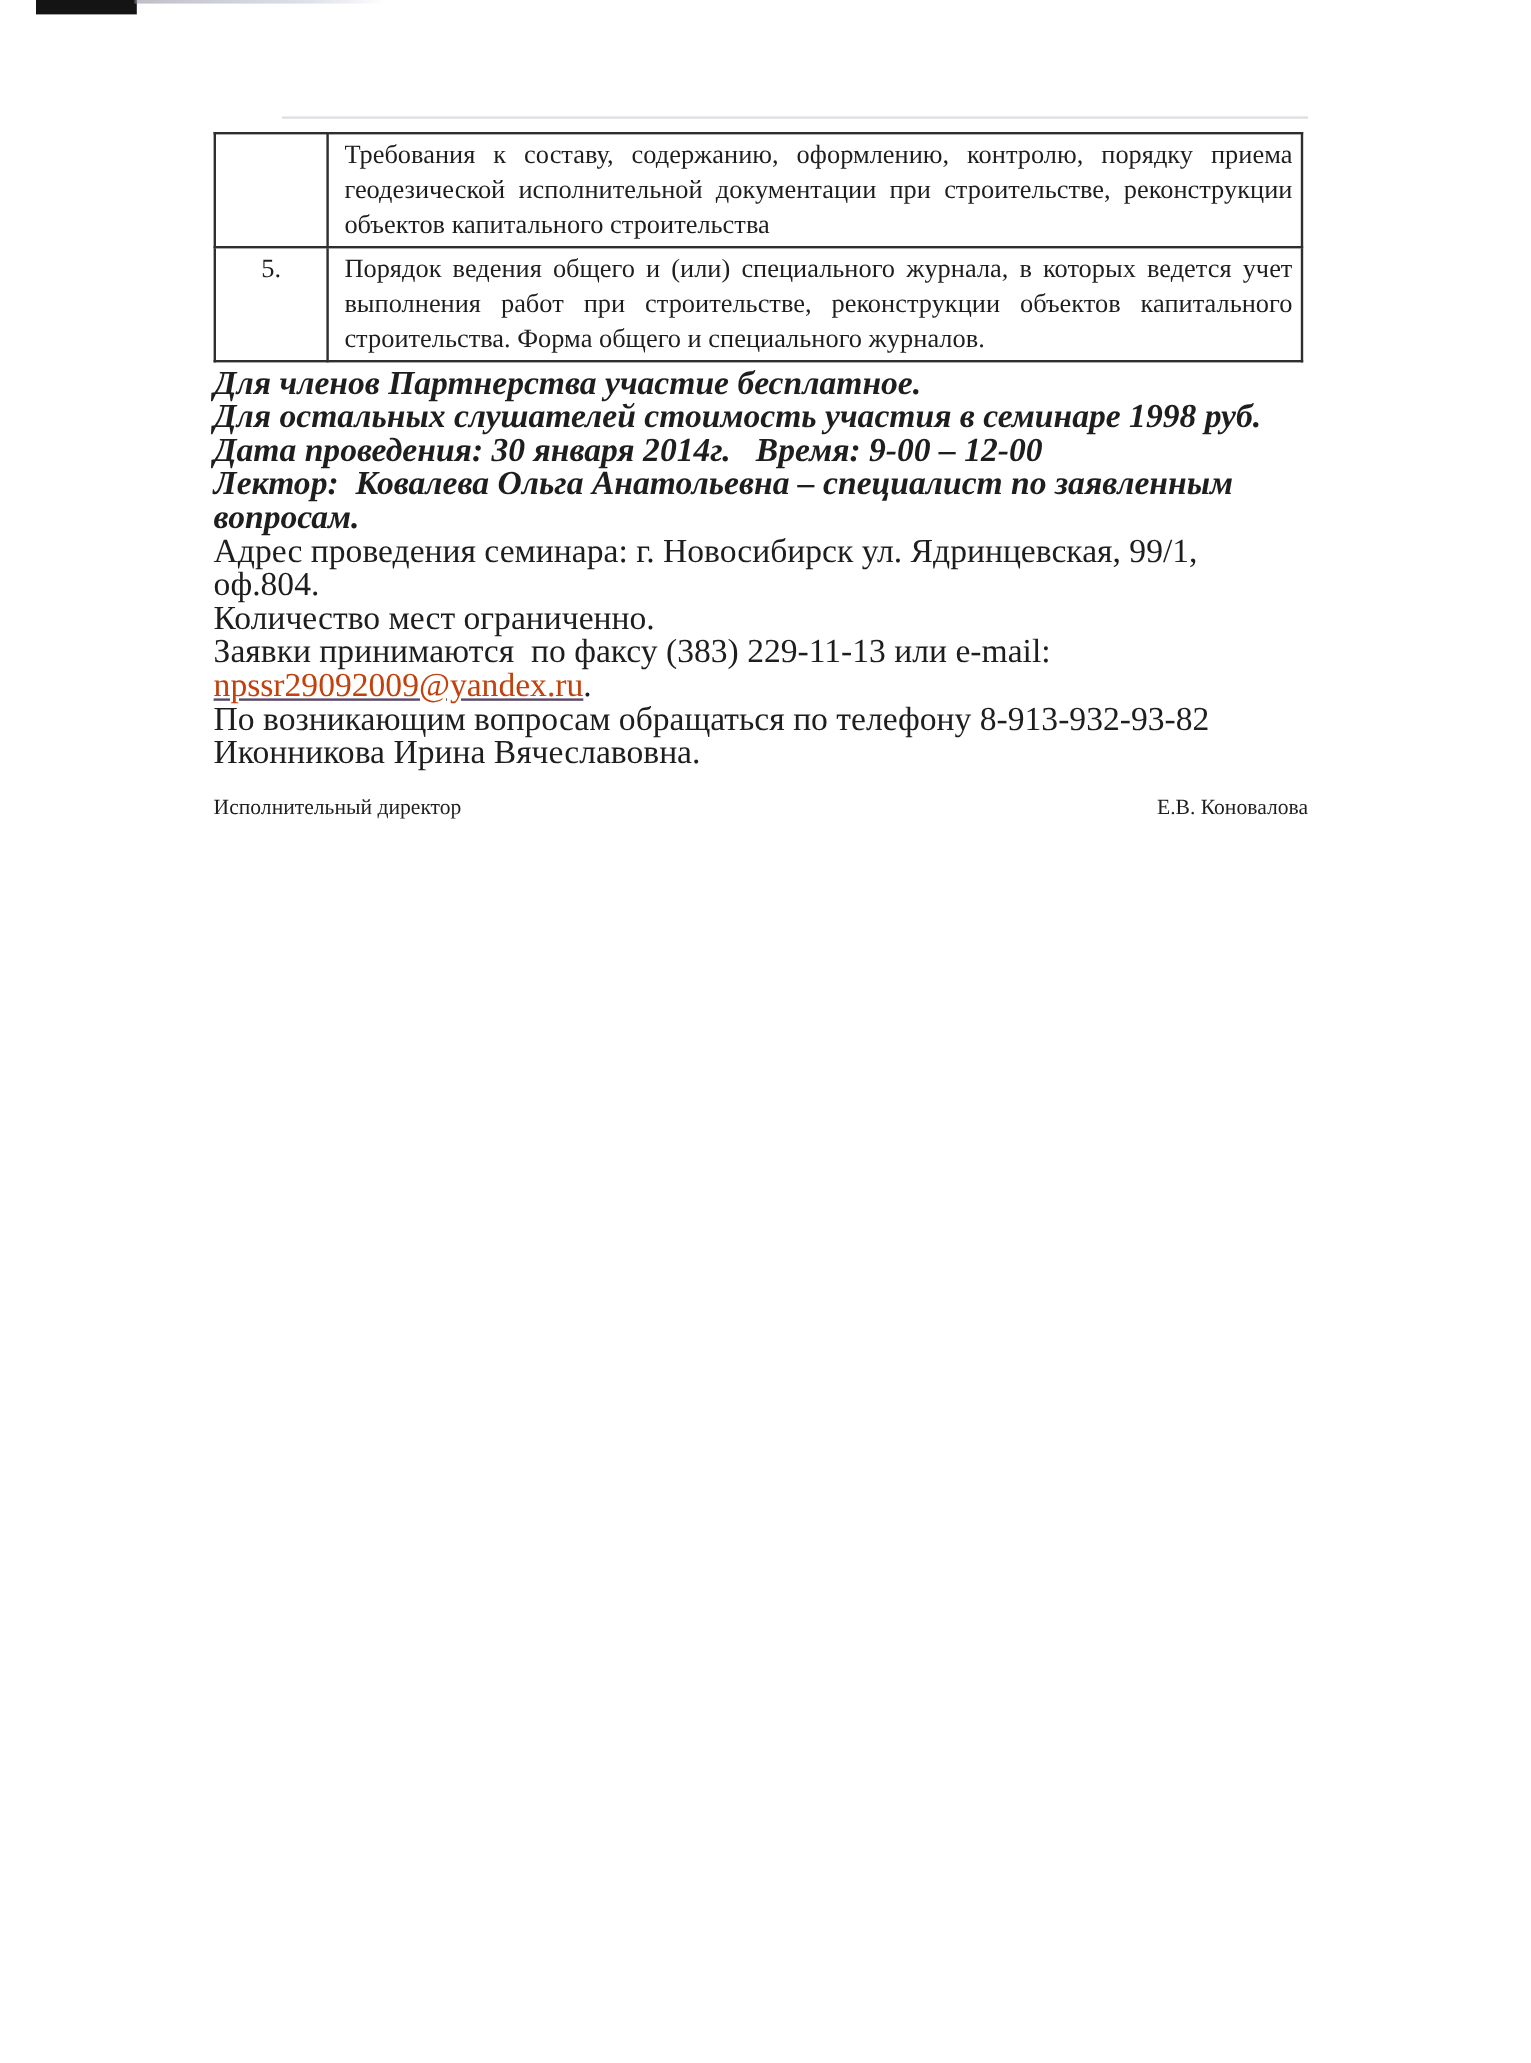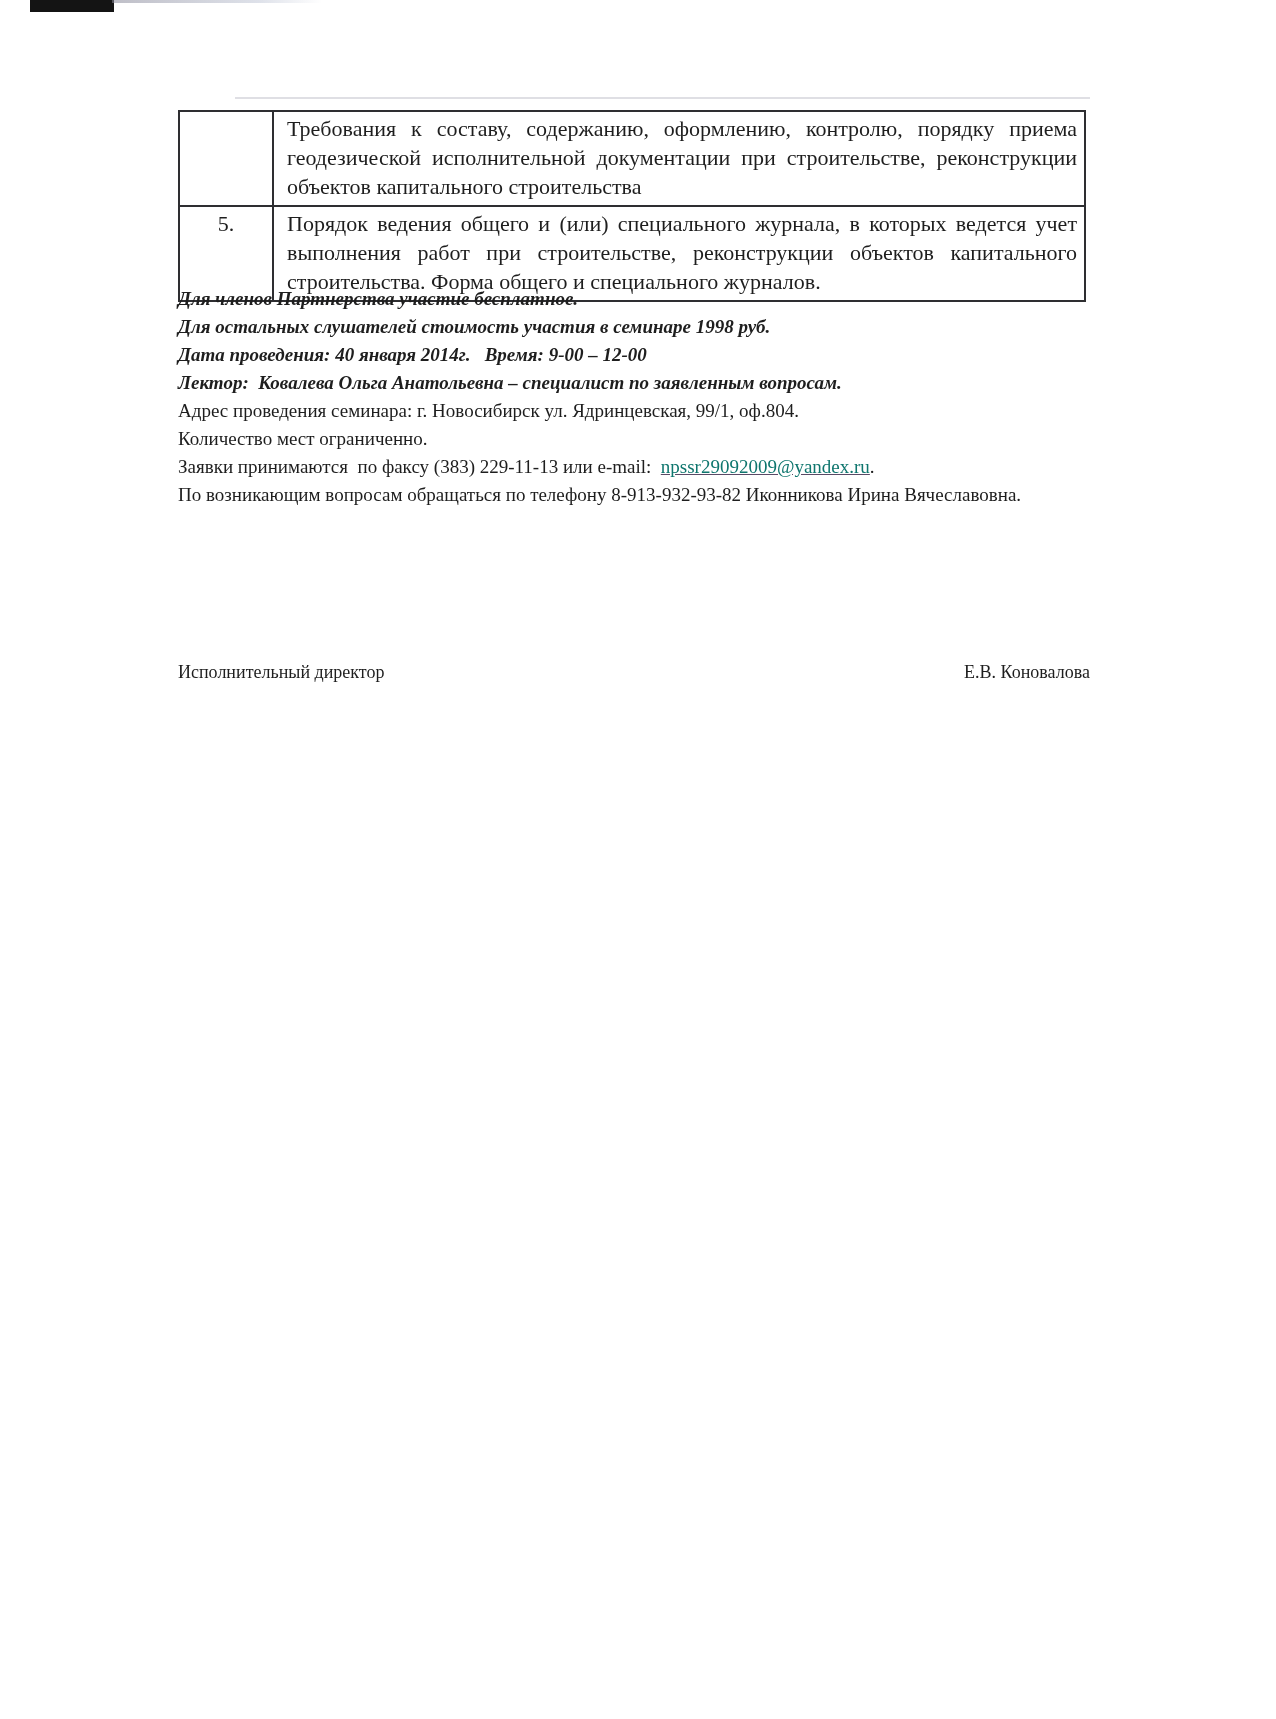--- a/index.html
+++ b/index.html
@@ -65,34 +65,34 @@
   }
   .doc-table td.text-cell {
     text-align: justify;
     padding-left: 13px;
     padding-right: 7px;
   }
   
   .details {
     position: absolute;
     left: 178px;
-    top: 285px;
+    top: 306px;
     width: 912px;
-    font-size: 19px;
+    font-size: 28px;
     line-height: 28px;
   }
   .details .line {
     white-space: pre-wrap;
   }
   .details .emph {
     font-weight: bold;
     font-style: italic;
   }
   .email-link {
-    color: #0f766e;
+    color: #c2410c;
     text-decoration: underline;
     text-decoration-color: #5a4a66;
   }
   
   .signature-row {
     position: absolute;
     left: 178px;
     top: 658px;
     width: 912px;
     display: flex;
@@ -119,21 +119,21 @@
       <tr>
         <td class="num-cell">5.</td>
         <td class="text-cell">Порядок ведения общего и (или) специального журнала, в которых ведется учет выполнения работ при строительстве, реконструкции объектов капитального строительства. Форма общего и специального журналов.</td>
       </tr>
     </tbody>
   </table>
 
   <div class="details">
     <div class="line emph">Для членов Партнерства участие бесплатное.</div>
     <div class="line emph">Для остальных слушателей стоимость участия в семинаре 1998 руб.</div>
-    <div class="line emph">Дата проведения: 40 января 2014г.   Время: 9-00 – 12-00</div>
+    <div class="line emph">Дата проведения: 30 января 2014г.   Время: 9-00 – 12-00</div>
     <div class="line emph">Лектор:  Ковалева Ольга Анатольевна – специалист по заявленным вопросам.</div>
     <div class="line">Адрес проведения семинара: г. Новосибирск ул. Ядринцевская, 99/1, оф.804.</div>
     <div class="line">Количество мест ограниченно.</div>
     <div class="line"><span>Заявки принимаются  по факсу (383) 229-11-13 или e-mail:  </span><a href="#" class="email-link">npssr29092009@yandex.ru</a><span>.</span></div>
     <div class="line">По возникающим вопросам обращаться по телефону 8-913-932-93-82 Иконникова Ирина Вячеславовна.</div>
   </div>
 
   <div class="signature-row">
     <span>Исполнительный директор</span>
     <span>Е.В. Коновалова</span>

